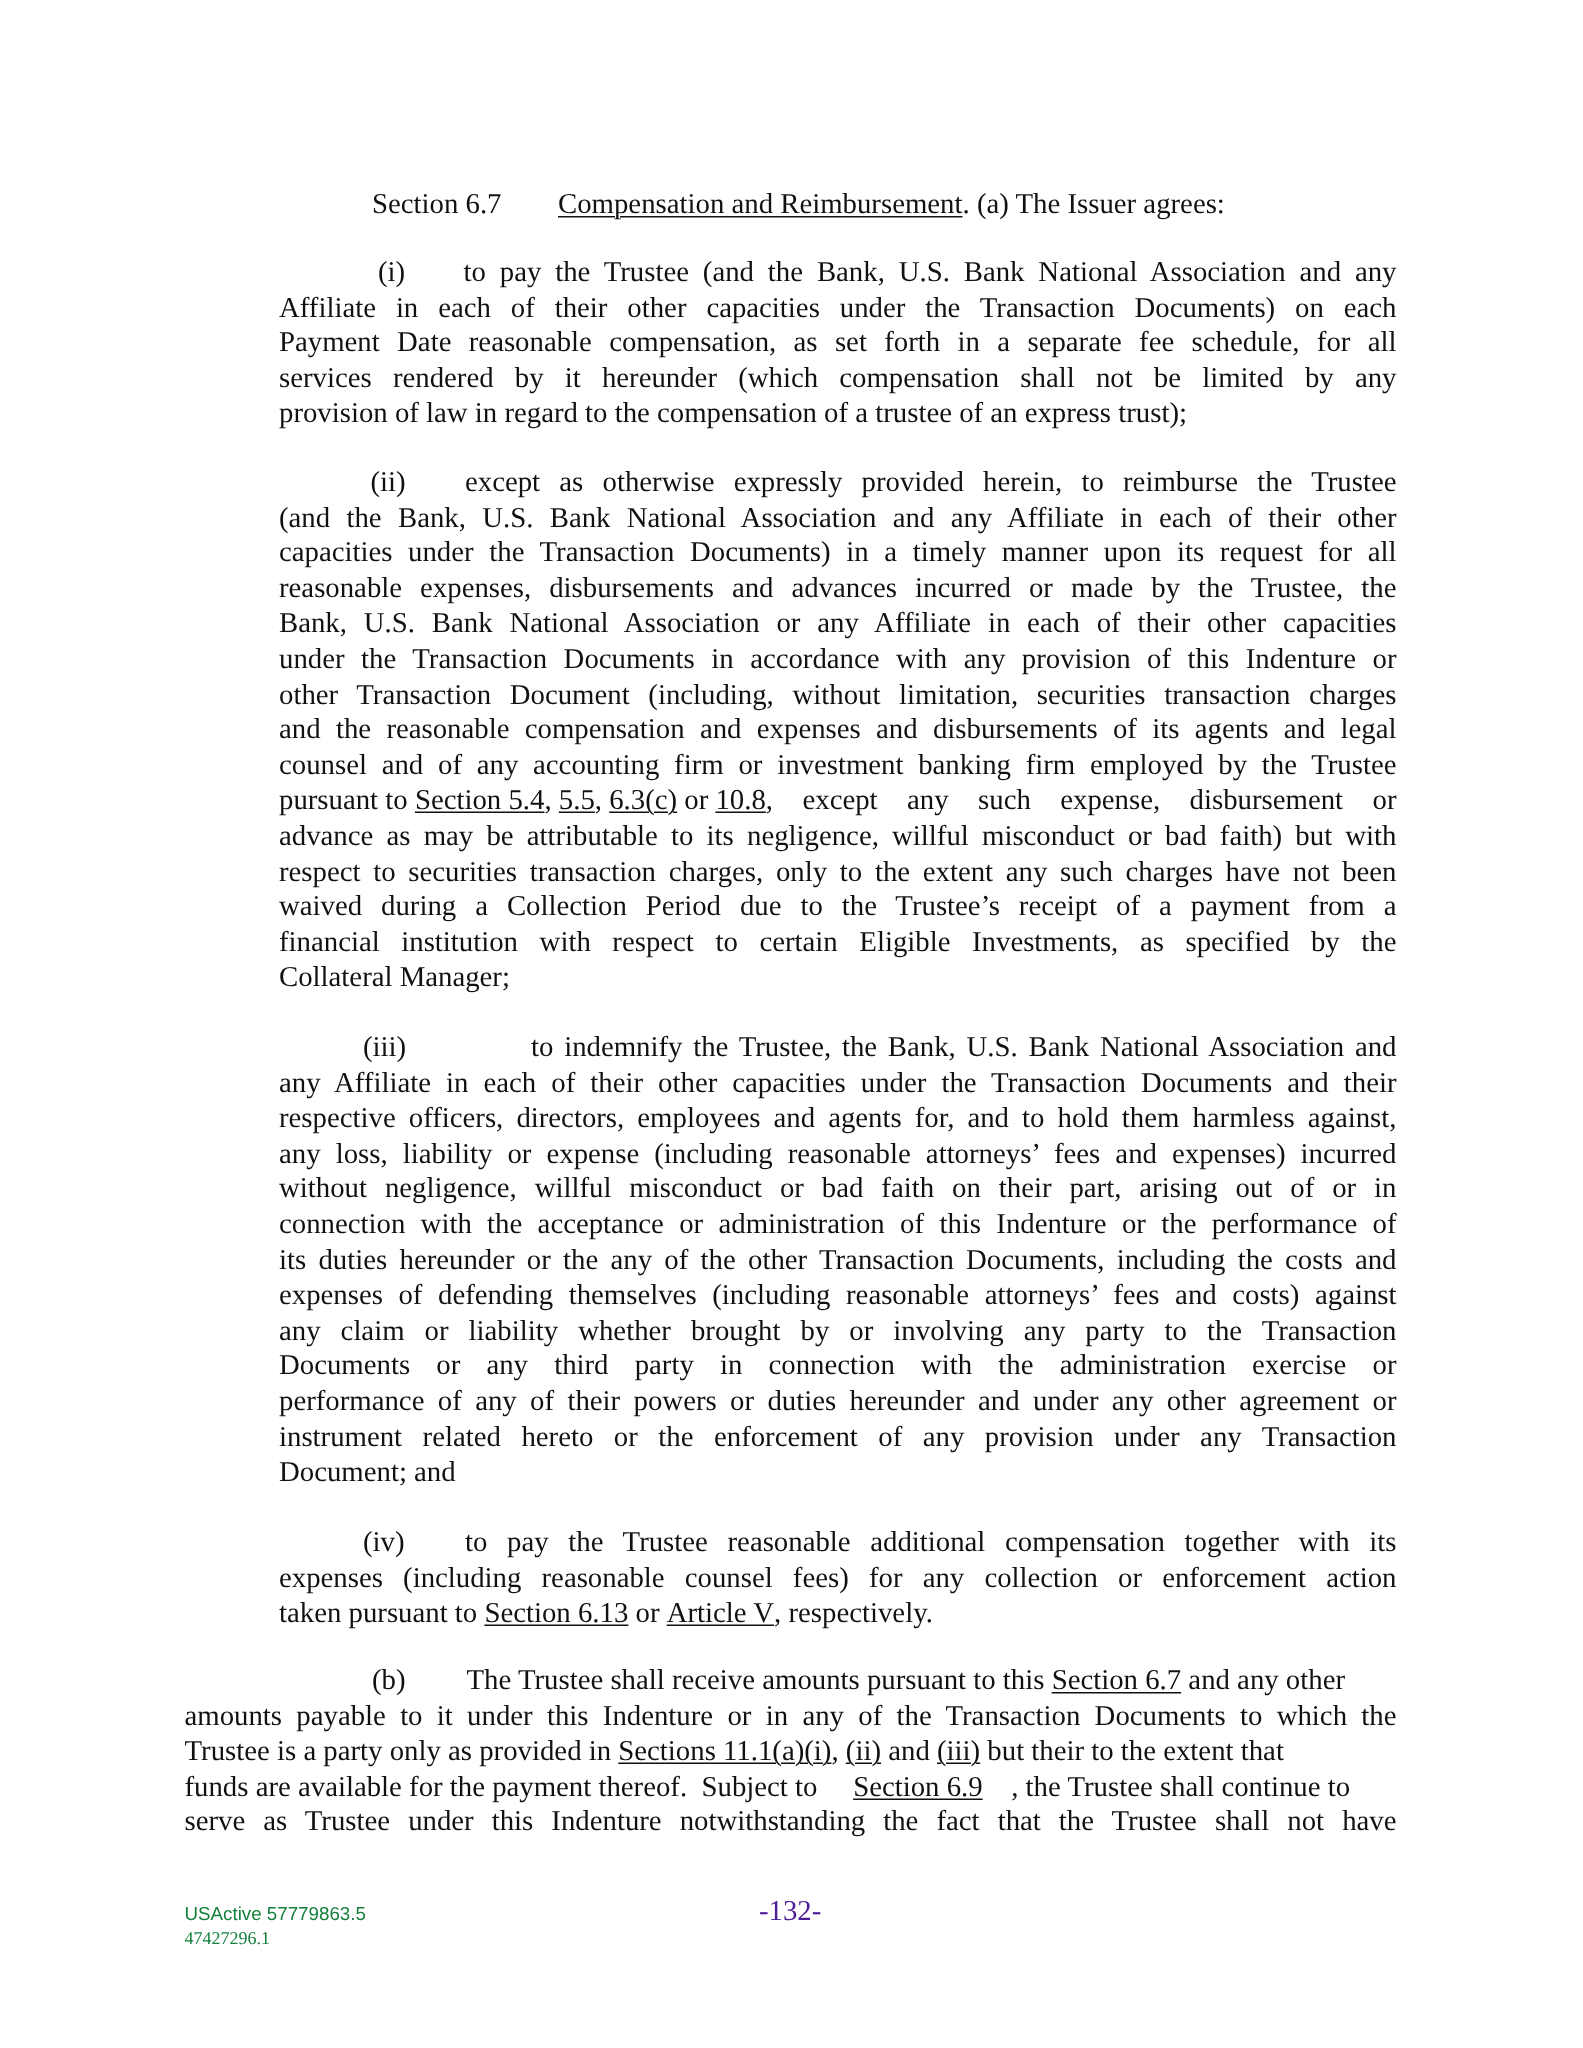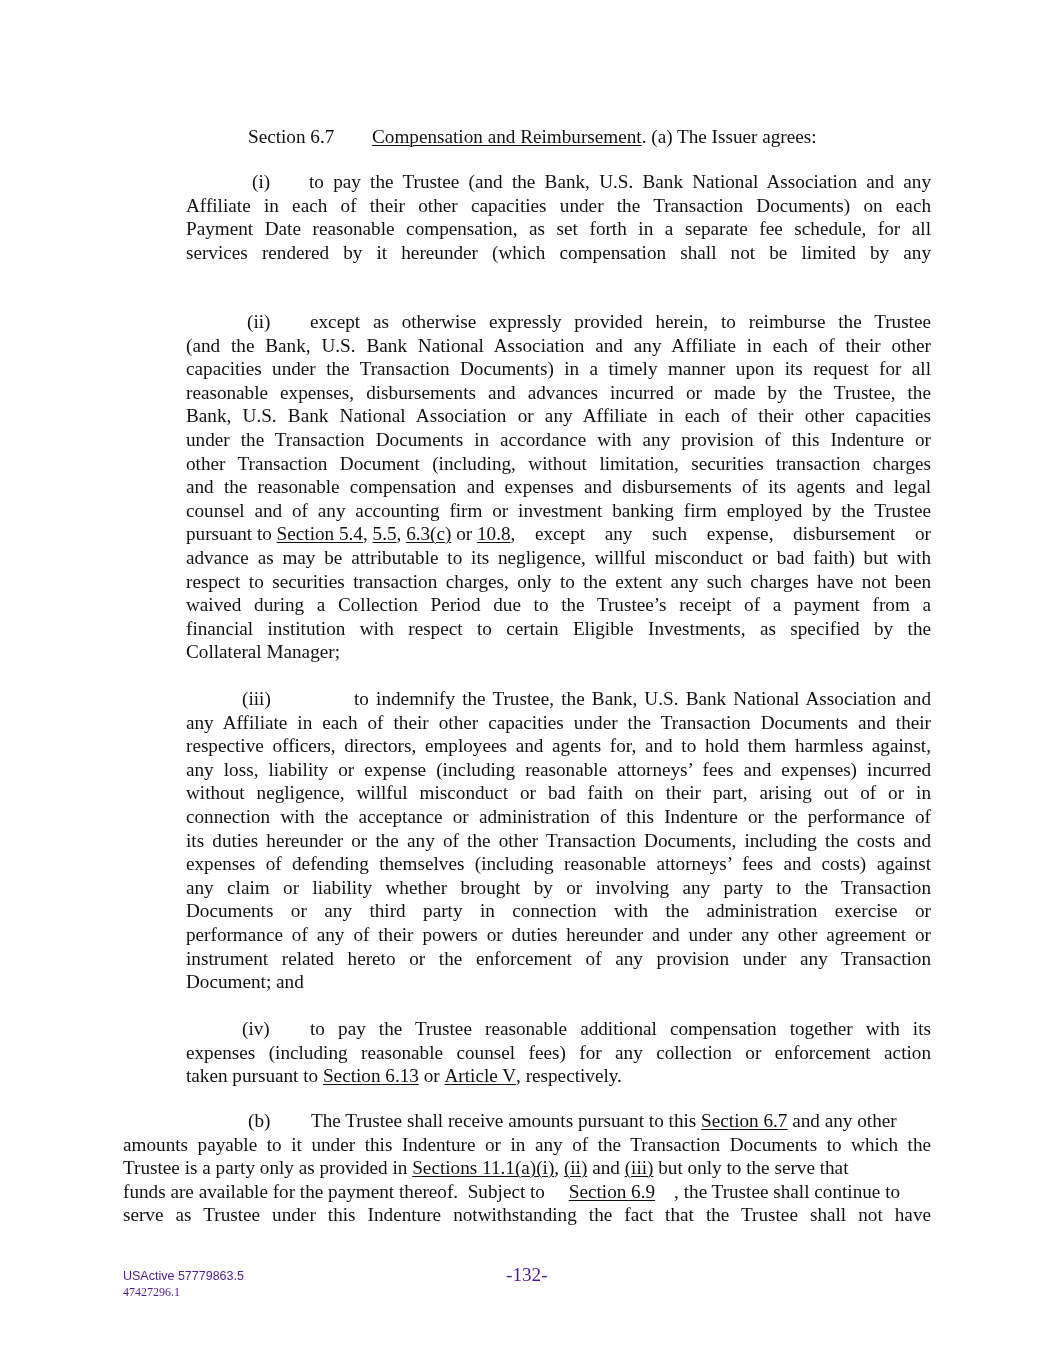--- a/index.html
+++ b/index.html
@@ -18,21 +18,21 @@
     .block {
       position: absolute; left: 186px; width: 745px;
     }
     .line { display: block; text-align: justify; text-align-last: justify; height: 23.6px; white-space: nowrap; }
     .line.last { text-align-last: left; }
     .jline { display: flex; justify-content: space-between; height: 23.6px; white-space: pre; }
     .jline.last { justify-content: flex-start; gap: 0; }
     .marker { display: inline-block; }
     .footer-left {
       position: absolute; left: 123px; top: 1268px;
-      font-family: "Liberation Sans", sans-serif; font-size: 12.5px; line-height: 16px; color: #4c1d95;
+      font-family: "Liberation Sans", sans-serif; font-size: 12.5px; line-height: 16px; color: #15803d;
     }
     .footer-left .sub { font-family: "Liberation Serif", serif; font-size: 12px; }
     .page-number {
       position: absolute; left: 506px; top: 1263px; font-size: 19.2px; color: #4c1d95;
     }
   </style>
 </head>
 <body>
 
 <div class="page">
@@ -42,20 +42,21 @@
   </div>
 
   <div class="block" style="top:170px;">
     <div class="jline" style="justify-content:flex-start;">
       <span class="marker" style="margin-left:66px;width:57px;">(i)</span>
       <span class="line" style="flex:1;">to pay the Trustee (and the Bank, U.S. Bank National Association and any</span>
     </div>
     <span class="line">Affiliate in each of their other capacities under the Transaction Documents) on each</span>
     <span class="line">Payment Date reasonable compensation, as set forth in a separate fee schedule, for all</span>
     <span class="line">services rendered by it hereunder (which compensation shall not be limited by any</span>
+    <span class="line last">provision of law in regard to the compensation of a trustee of an express trust);</span>
   </div>
 
   <div class="block" style="top:310px;">
     <div class="jline" style="justify-content:flex-start;">
       <span class="marker" style="margin-left:61px;width:63px;">(ii)</span>
       <span class="line" style="flex:1;">except as otherwise expressly provided herein, to reimburse the Trustee</span>
     </div>
     <span class="line">(and the Bank, U.S. Bank National Association and any Affiliate in each of their other</span>
     <span class="line">capacities under the Transaction Documents) in a timely manner upon its request for all</span>
     <span class="line">reasonable expenses, disbursements and advances incurred or made by the Trustee, the</span>
@@ -104,21 +105,21 @@
     </div>
   </div>
 
   <div class="block" style="top:1109px; left:123px; width:808px;">
     <div class="jline" style="justify-content:flex-start;">
       <span class="marker" style="margin-left:125px;width:63px;">(b)</span>
       <span>The Trustee shall receive amounts pursuant to this </span><u>Section 6.7</u><span> and any other</span>
     </div>
     <span class="line">amounts payable to it under this Indenture or in any of the Transaction Documents to which the</span>
     <div class="jline" style="justify-content:flex-start;">
-      <span>Trustee is a party only as provided in </span><u>Sections 11.1(a)(i)</u><span>, </span><u>(ii)</u><span> and </span><u>(iii)</u><span> but only to the serve that</span>
+      <span>Trustee is a party only as provided in </span><u>Sections 11.1(a)(i)</u><span>, </span><u>(ii)</u><span> and </span><u>(iii)</u><span> but their to the extent that</span>
     </div>
     <div class="jline" style="justify-content:flex-start;gap:19px;">
       <span>funds are available for the payment thereof.  Subject to </span><u>Section 6.9</u><span>, the Trustee shall continue to</span>
     </div>
     <span class="line">serve as Trustee under this Indenture notwithstanding the fact that the Trustee shall not have</span>
   </div>
 
   <div class="footer-left">
     <div>USActive 57779863.5</div>
     <div class="sub">47427296.1</div>

